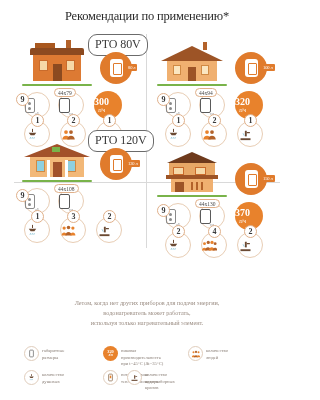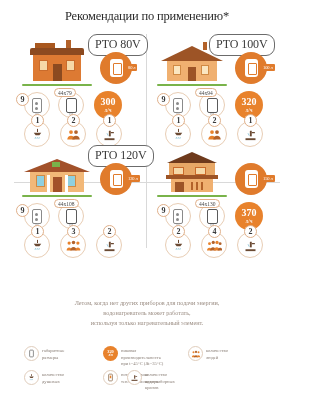--- a/index.html
+++ b/index.html
@@ -30,21 +30,21 @@
     position: absolute; left: 146px; top: 4px;
     width: 1px; height: 214px; background: #d9d9d9;
   }
   .hline {
     position: absolute; left: 14px; top: 152px;
     width: 266px; height: 1px; background: #d9d9d9;
   }
   .quad { position: absolute; width: 147px; height: 111px; }
   .q1 { left: 0;   top: 0; }
   .q2 { left: 147px; top: 0; }
-  .q3 { left: 0;   top: 111px; }
+  .q3 { left: 0;   top: 96px; }
   .q4 { left: 147px; top: 111px; }
 
   
   .model-pill {
     position: absolute;
     border: 1px solid #6b6b6b;
     border-radius: 9px;
     font-size: 12px;
     color: #3a3a3a;
     padding: 2px 6px 2.5px;
@@ -201,21 +201,21 @@
   .q2 .specs, .q4 .specs { left: 8px; }
 
   .row1 { position: relative; height: 30px; }
   .row2 { position: relative; height: 26px; margin-top: 1px; }
 
   .circ {
     position: absolute;
     border-radius: 50%;
     background: #fff;
     border: 1px solid #e8cdb4;
-    display: flex; align-items: center; justify-content: center;
+    display: flex; align-items: center; justify-content: flex-start;
   }
   .c-noise { left: 10px; top: 4px; width: 26px; height: 26px; }
   .c-dim   { left: 44px; top: 4px; width: 26px; height: 26px; }
   .c-perf  { left: 80px; top: 3px; width: 28px; height: 28px;
              background: #e8822c; border: none; }
 
   .badge-num {
     position: absolute;
     width: 13px; height: 13px; border-radius: 50%;
     background: #fff; border: 1px solid #e0b08a;
@@ -365,21 +365,20 @@
                 <path d="M11 6h3v9h-3z" fill="#6b4a33"></path>
                 <path d="M14 8h5v2h-5z" fill="#6b4a33"></path>
                 <path d="M8 10l2 4" stroke="#8fc5d8" stroke-width="1.4"></path>
               </svg>
           </div>
         </div>
       </div>
     </div>
 
     <div class="quad q2">
-      <div class="model-pill">РТО 100V</div>
 
       <div class="house">
         <div class="hB-chim"></div>
           <div class="hB-roof"></div>
         <div class="hB-body"></div>
         <div class="hB-win" style="left:16px"></div>
         <div class="hB-win" style="left:44px"></div>
         <div class="hB-door"></div>
         <div class="ground"></div>
       </div>

